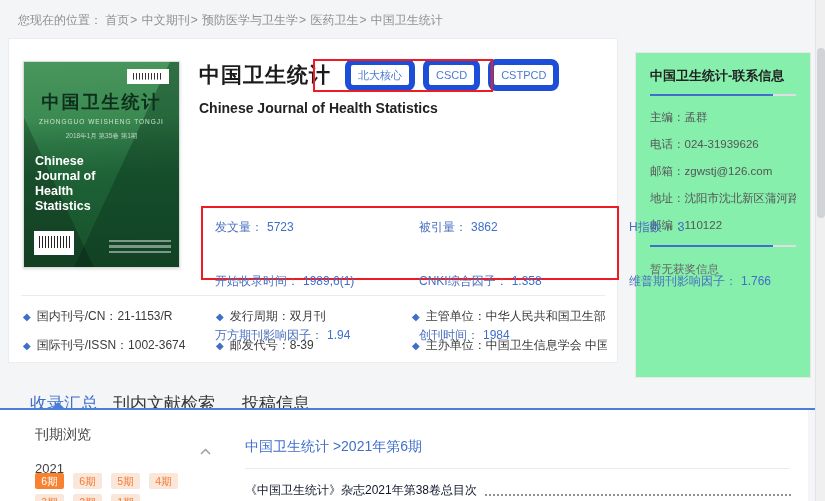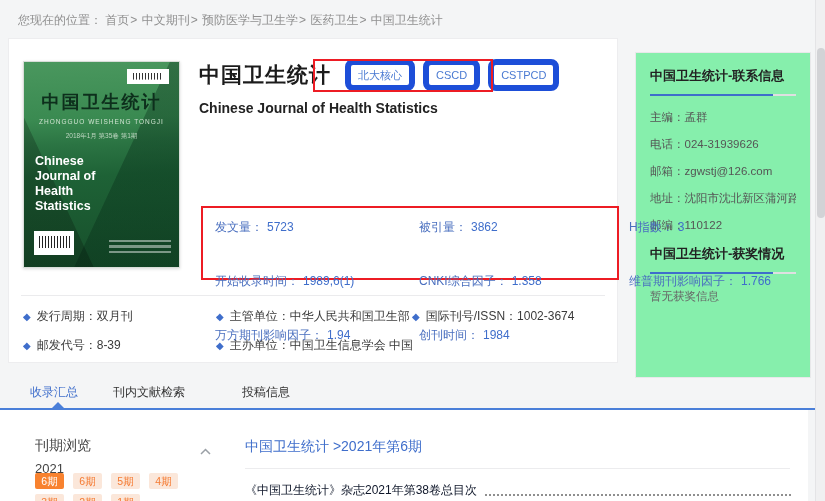--- a/index.html
+++ b/index.html
@@ -82,31 +82,31 @@
   .side-title { font-size:13px; font-weight:bold; color:#222; white-space:nowrap; }
   .side-rule { margin-top:9px; height:2px; background:#dfdfe1; position:relative; }
   .side-rule i { position:absolute; left:0; top:0; height:2px; width:84%; background:#3f6ecb; }
   .contact-list { margin-top:14px; }
   .contact-item { font-size:11.5px; color:#555; margin-bottom:12px; white-space:nowrap; overflow:hidden; }
   .awards { margin-top:10px; }
   .awards-empty { margin-top:15px; font-size:11.5px; color:#666; }
 
   
   .tabbar { position:absolute; left:0; top:384px; width:825px; height:26px; }
-  .tab { position:absolute; top:0; font-size:12px; color:#333; cursor:pointer; }
+  .tab { position:absolute; top:8px; font-size:17px; color:#333; cursor:pointer; }
   .tab.active { color:#3f6ecb; }
   .tab1 { left:30px; } .tab2 { left:113px; } .tab3 { left:242px; }
   .tab-line { position:absolute; left:0; top:408px; width:825px; height:2px; background:#4a7fd9; }
   .tab-pointer { position:absolute; left:52px; top:402px; width:0; height:0;
            border-left:6px solid transparent; border-right:6px solid transparent;
            border-bottom:6px solid #4a7fd9; }
 
   
   .lower { position:absolute; left:0; top:410px; width:808px; height:91px; background:#fff; }
-  .browse-title { position:absolute; left:35px; top:27px; font-size:14px; color:#444; }
+  .browse-title { position:absolute; left:35px; top:16px; font-size:14px; color:#444; }
   .chevron-up { position:absolute; left:200px; top:31px; cursor:pointer; }
   .browse-year { position:absolute; left:35px; top:51px; font-size:13px; color:#444; }
   .chips { position:absolute; left:35px; top:63px; width:185px; display:flex; flex-wrap:wrap; }
   .chip { display:inline-block; width:29px; text-align:center; font-size:10.5px; line-height:16px;
            background:#fbe7da; color:#f57b33; border-radius:2px; margin:0 9px 5px 0; cursor:pointer; }
   .chip.active { background:#f8822f; color:#fff; }
 
   .issue-head { position:absolute; left:245px; top:28px; font-size:14px; font-weight:normal; color:#3f6ecb; }
   .issue-rule { position:absolute; left:245px; right:18px; top:58px; height:1px; background:#ececee; }
   .article-row { position:absolute; left:245px; right:13px; top:72px; display:flex; align-items:flex-end; }
@@ -173,20 +173,21 @@
         <div class="stat"><span class="s-label">CNKI综合因子：</span><span class="s-value">1.358</span></div>
         <div class="stat"><span class="s-label">维普期刊影响因子：</span><span class="s-value">1.766</span></div>
         <div class="stat"><span class="s-label">万方期刊影响因子：</span><span class="s-value">1.94</span></div>
         <div class="stat"><span class="s-label">创刊时间：</span><span class="s-value">1984</span></div>
       </div>
     </div>
 
     <div class="divider"></div>
 
     <div class="info-grid">
+      <div class="info-item"><span class="diamond">◆</span><span>国内刊号/CN：</span><span>21-1153/R</span></div>
       <div class="info-item"><span class="diamond">◆</span><span>发行周期：</span><span>双月刊</span></div>
       <div class="info-item"><span class="diamond">◆</span><span>主管单位：</span><span>中华人民共和国卫生部</span></div>
       <div class="info-item"><span class="diamond">◆</span><span>国际刊号/ISSN：</span><span>1002-3674</span></div>
       <div class="info-item"><span class="diamond">◆</span><span>邮发代号：</span><span>8-39</span></div>
       <div class="info-item"><span class="diamond">◆</span><span>主办单位：</span><span>中国卫生信息学会 中国医科大学</span></div>
     </div>
   </div>
 
   <div class="side-card">
     <div>
@@ -196,21 +197,20 @@
         </div>
       <div class="contact-list">
         <div class="contact-item"><span>主编：</span><span>孟群</span></div>
         <div class="contact-item"><span>电话：</span><span>024-31939626</span></div>
         <div class="contact-item"><span>邮箱：</span><span>zgwstj@126.com</span></div>
         <div class="contact-item"><span>地址：</span><span>沈阳市沈北新区蒲河路77号</span></div>
         <div class="contact-item"><span>邮编：</span><span>110122</span></div>
       </div>
     </div>
     <div class="awards">
-      <div class="side-title">中国卫生统计-获奖情况</div>
       <div class="side-rule">
           <i></i>
         </div>
       <div class="awards-empty">暂无获奖信息</div>
     </div>
   </div>
 
   <div class="tabbar">
     <div class="tab tab1 active">收录汇总</div>
     <div class="tab tab2">刊内文献检索</div>

